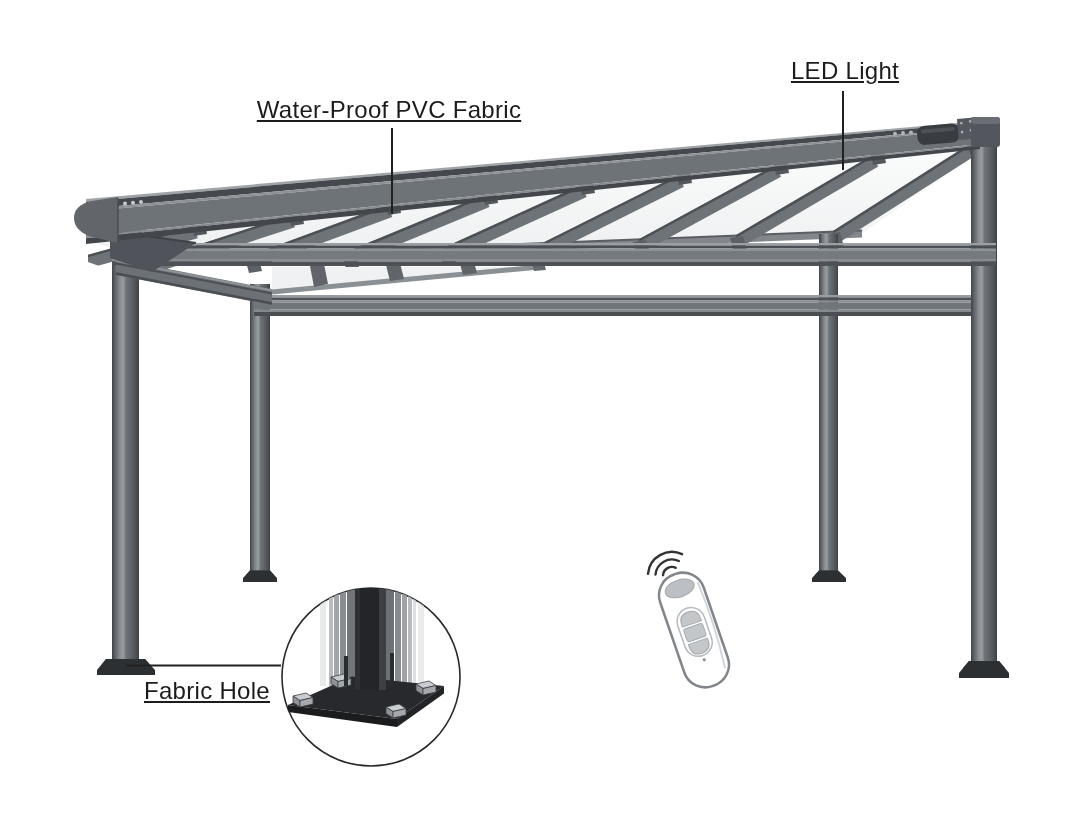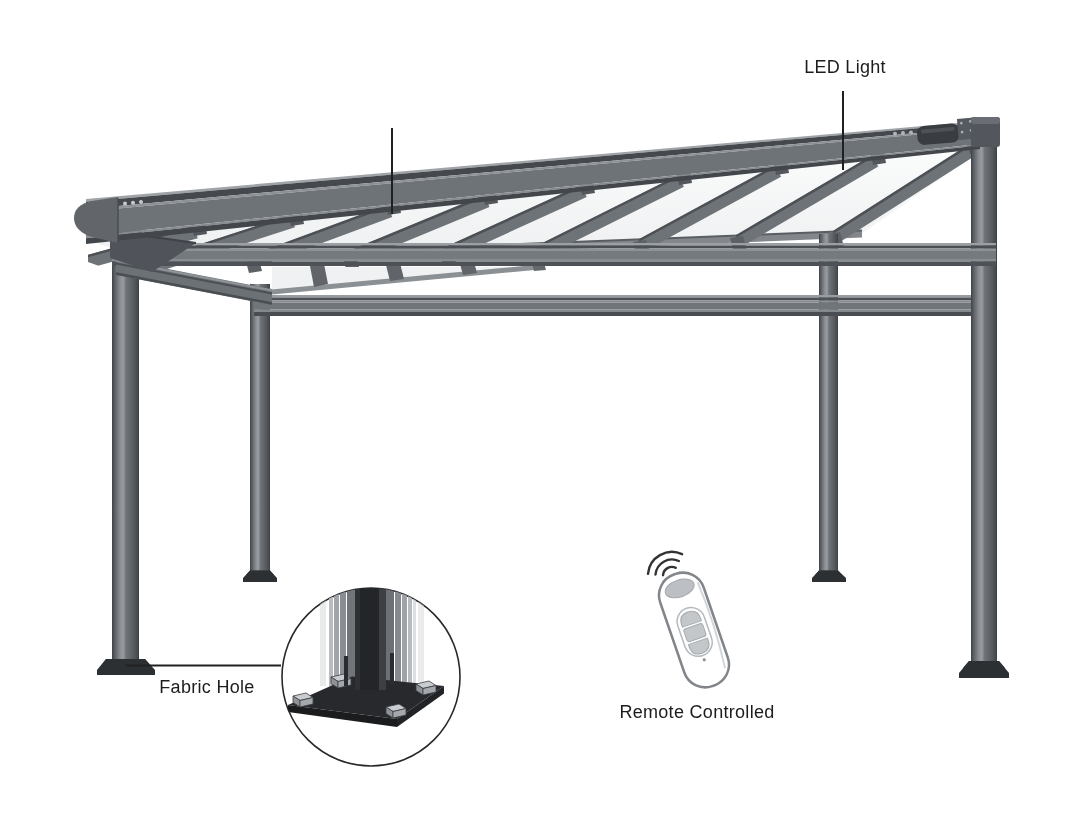--- a/index.html
+++ b/index.html
@@ -3,21 +3,21 @@
 <meta charset="utf-8">
 <style>
   html,body{margin:0;padding:0;background:#fff;}
   .canvas{
     position:relative;width:1080px;height:831px;background:#ffffff;overflow:hidden;
     font-family:"Liberation Sans", sans-serif;
   }
   .diagram-svg{position:absolute;left:0;top:0;}
   .label{
     position:absolute;transform:translateX(-50%);white-space:nowrap;
-    font-size:18px;font-weight:400;letter-spacing:.3px;color:#1c1c1e;line-height:1.1;
+    font-size:24px;font-weight:400;letter-spacing:.3px;color:#1c1c1e;line-height:1.1;text-decoration:underline;
   }
 </style>
 </head>
 <body>
 
 <div class="canvas">
 
 <svg class="diagram-svg" width="1080" height="831" viewBox="0 0 1080 831">
   <defs>
     <linearGradient id="postGrad" x1="0" y1="0" x2="1" y2="0">
@@ -263,17 +263,17 @@
       <ellipse cx="694" cy="586" rx="15" ry="8.5" fill="#bcc0c4" stroke="#a2a6aa" stroke-width="1"></ellipse>
       <rect x="680" y="607" width="28" height="50" rx="14" fill="#fdfdfe" stroke="#b6babd" stroke-width="1.5"></rect>
       <path d="M684,623.5 L684,621 Q684,611 694,611 Q704,611 704,621 L704,623.5 Z" fill="#c3c7ca" stroke="#a7abae" stroke-width="1"></path>
       <rect x="684" y="626" width="20" height="13.5" rx="2.5" fill="#c3c7ca" stroke="#a7abae" stroke-width="1"></rect>
       <path d="M684,642 L704,642 L704,644.5 Q704,654.5 694,654.5 Q684,654.5 684,644.5 Z" fill="#c3c7ca" stroke="#a7abae" stroke-width="1"></path>
       <circle cx="694" cy="661.5" r="1.6" fill="#8e9296"></circle>
     </g>
   </g>
 </svg>
 
+<div class="label" style="left:389px;top:97px;">Water-Proof PVC Fabric</div>
 <div class="label" style="left:845px;top:58px;">LED Light</div>
 <div class="label" style="left:207px;top:678px;">Fabric Hole</div>
-<div class="label" style="left:697px;top:703px;">Remote Controlled</div>
 
 </div>
 
 </body></html>

